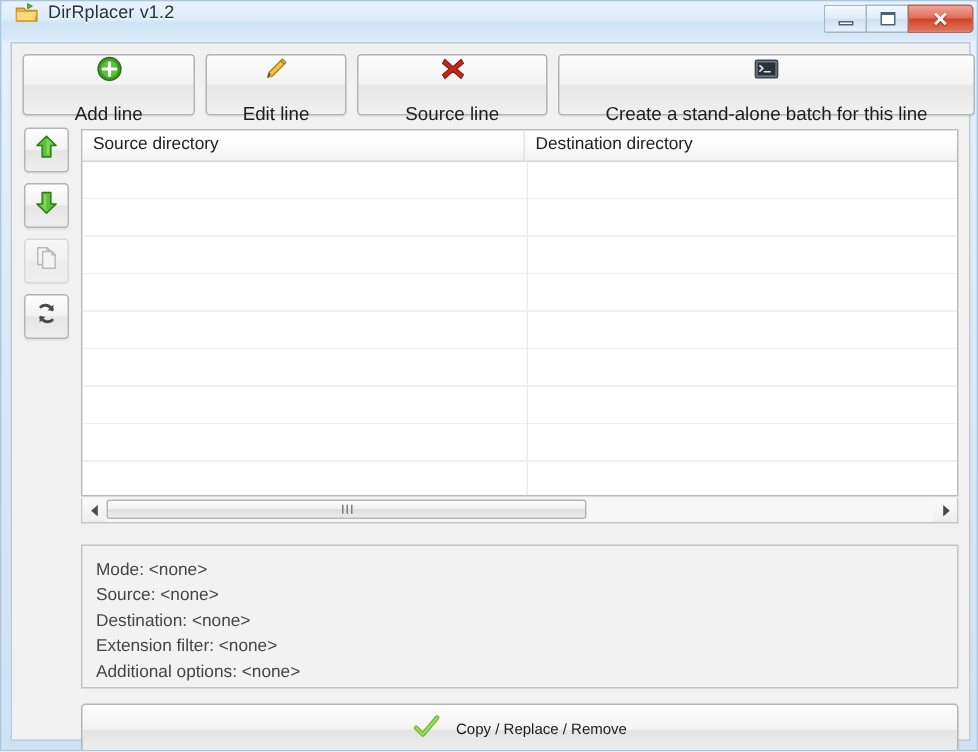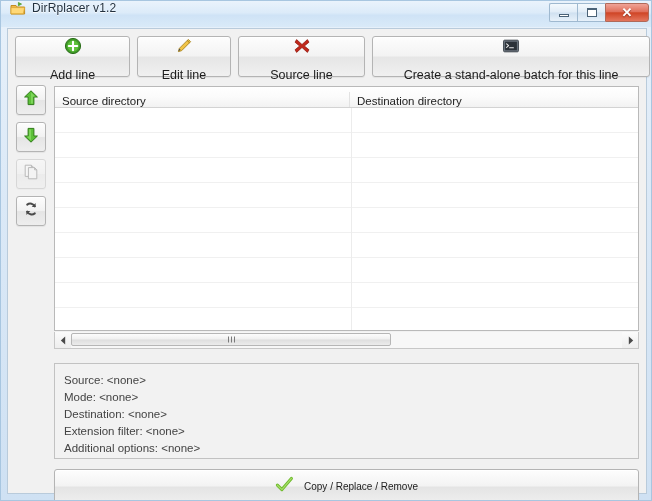--- a/index.html
+++ b/index.html
@@ -160,21 +160,20 @@
     box-sizing: border-box;
     border: 1px solid #b9b9b9;
     background: #ffffff;
     overflow: hidden;
   }
   .lv-head {
     display: flex;
     height: 20px;
     background: linear-gradient(to bottom,#ffffff 0%, #fbfbfb 50%, #f2f2f2 100%);
     border-bottom: 1px solid #d3d3d3;
-    align-items: flex-end;
   }
   .lv-head .col {
     font-size: 11.5px;
     color: #222;
     padding: 3px 0 0 7px;
     box-sizing: border-box;
     border-right: 1px solid #e2e2e2;
     overflow: hidden;
     white-space: nowrap;
   }
@@ -415,22 +414,22 @@
         </div>
       </div>
       <div class="sb-arrow">
         <svg width="7" height="9" viewBox="0 0 7 9">
           <path d="M1.8 0.6 L1.8 8.4 L6.2 4.5 Z" fill="#4a4a4a"></path>
         </svg>
       </div>
     </div>
 
     <div class="infopanel">
+      <div class="line">Mode: &lt;none&gt;</div>
       <div class="line">Source: &lt;none&gt;</div>
-      <div class="line">Mode: &lt;none&gt;</div>
       <div class="line">Destination: &lt;none&gt;</div>
       <div class="line">Extension filter: &lt;none&gt;</div>
       <div class="line">Additional options: &lt;none&gt;</div>
     </div>
 
     <div class="actionbtn">
       <span class="ico">
         <svg width="19" height="19" viewBox="0 0 19 19">
           <path d="M2.4 10.2 L6.9 14.6 L16.4 3.4" fill="none" stroke="#6fbb2c" stroke-width="3.1" stroke-linecap="round" stroke-linejoin="round"></path>
           <path d="M2.4 10.2 L6.9 14.6 L16.4 3.4" fill="none" stroke="#a6dd6a" stroke-width="1.2" stroke-linecap="round" stroke-linejoin="round"></path>

